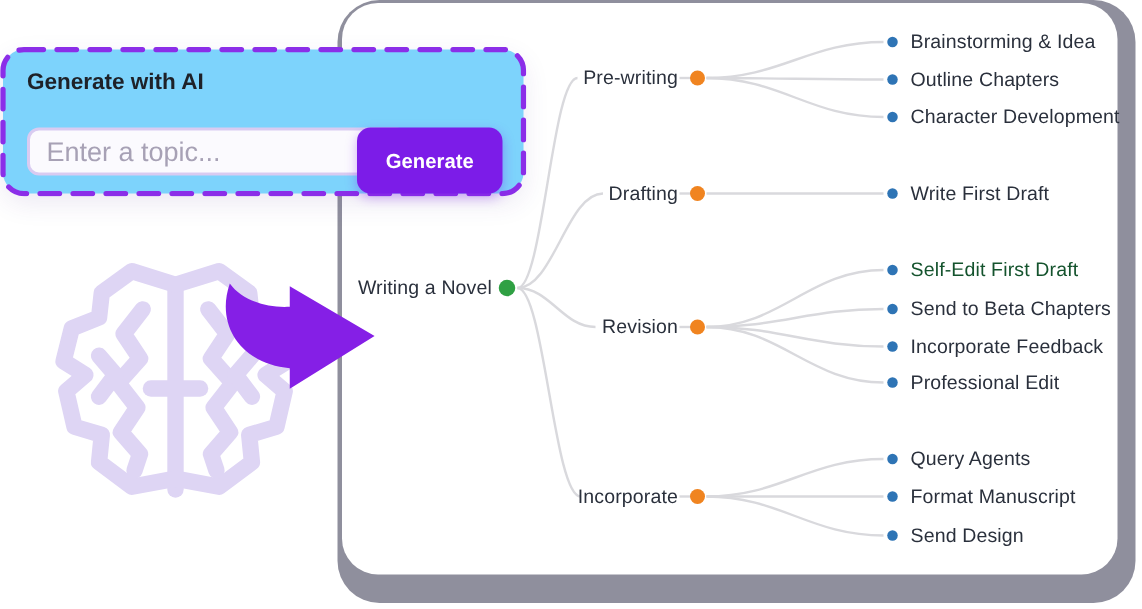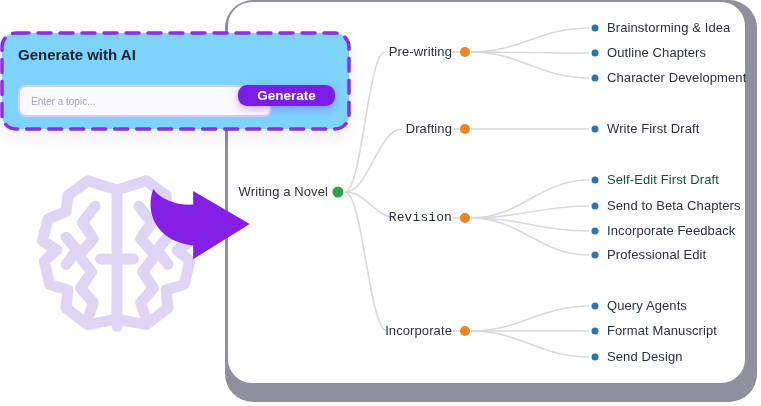--- a/index.html
+++ b/index.html
@@ -32,26 +32,26 @@
     box-shadow:0 6px 18px rgba(70,40,140,.10);
     z-index:30;
   }
   .panel-border{position:absolute;left:-2px;top:-2px;width:351px;height:100px;pointer-events:none;}
   .panel-title{
     position:absolute;left:16px;top:13px;font-size:15px;font-weight:700;color:#1E2128;
   }
   .topic-input{
     position:absolute;left:16px;top:52px;width:254px;height:32px;
     box-sizing:border-box;background:#FBFAFE;border:2px solid #D9CBF1;border-radius:8px;
-    padding:0 11px;font-size:10px;color:#3A3547;outline:none;
+    padding:0 11px;font-size:18px;color:#3A3547;outline:none;
     font-family:"Liberation Sans","DejaVu Sans",sans-serif;
   }
   .topic-input::placeholder{color:#A7A1B5;}
   .generate-button{
-    position:absolute;left:236px;top:52px;width:97px;height:21px;
+    position:absolute;left:236px;top:52px;width:97px;height:44px;
     background:#7C1CE8;border:none;border-radius:9px;
     color:#ffffff;font-size:13.5px;font-weight:700;cursor:pointer;
     font-family:"Liberation Sans","DejaVu Sans",sans-serif;
     box-shadow:0 3px 8px rgba(124,28,232,.35);
   }
   
   .brain-icon{position:absolute;left:26px;top:168px;width:182px;height:182px;z-index:5;}
   .arrow-icon{position:absolute;left:146px;top:186px;width:108px;height:78px;z-index:20;}
 </style>
 </head>
@@ -92,21 +92,21 @@
       <div class="mm-dot" style="left: 595px; top: 28px; width: 7px; height: 7px; background: rgb(46, 116, 181);"></div>
       <div class="mm-label left" style="left: 607px; top: 53px; color: rgb(42, 48, 60);">Outline Chapters</div>
       <div class="mm-dot" style="left: 595px; top: 53px; width: 7px; height: 7px; background: rgb(46, 116, 181);"></div>
       <div class="mm-label left" style="left: 607px; top: 78px; color: rgb(42, 48, 60);">Character Development</div>
       <div class="mm-dot" style="left: 595px; top: 78px; width: 7px; height: 7px; background: rgb(46, 116, 181);"></div>
       <div class="mm-dot" style="left: 465px; top: 52px; width: 10px; height: 10px; background: rgb(240, 132, 32);"></div>
       <div class="mm-label right" style="left: 452px; top: 129px; color: rgb(42, 48, 60);">Drafting</div>
       <div class="mm-label left" style="left: 607px; top: 129px; color: rgb(42, 48, 60);">Write First Draft</div>
       <div class="mm-dot" style="left: 595px; top: 129px; width: 7px; height: 7px; background: rgb(46, 116, 181);"></div>
       <div class="mm-dot" style="left: 465px; top: 129px; width: 10px; height: 10px; background: rgb(240, 132, 32);"></div>
-      <div class="mm-label right" style="left: 452px; top: 218px; color: rgb(42, 48, 60); font-family: Liberation Mono, monospace;">Revision</div>
+      <div class="mm-label right" style="left: 452px; top: 218px; color: rgb(42, 48, 60);">Revision</div>
       <div class="mm-label left" style="left: 607px; top: 180px; color: #14532d;">Self-Edit First Draft</div>
       <div class="mm-dot" style="left: 595px; top: 180px; width: 7px; height: 7px; background: rgb(46, 116, 181);"></div>
       <div class="mm-label left" style="left: 607px; top: 206px; color: rgb(42, 48, 60);">Send to Beta Chapters</div>
       <div class="mm-dot" style="left: 595px; top: 206px; width: 7px; height: 7px; background: rgb(46, 116, 181);"></div>
       <div class="mm-label left" style="left: 607px; top: 231px; color: rgb(42, 48, 60);">Incorporate Feedback</div>
       <div class="mm-dot" style="left: 595px; top: 231px; width: 7px; height: 7px; background: rgb(46, 116, 181);"></div>
       <div class="mm-label left" style="left: 607px; top: 255px; color: rgb(42, 48, 60);">Professional Edit</div>
       <div class="mm-dot" style="left: 595px; top: 255px; width: 7px; height: 7px; background: rgb(46, 116, 181);"></div>
       <div class="mm-dot" style="left: 465px; top: 218px; width: 10px; height: 10px; background: rgb(240, 132, 32);"></div>
       <div class="mm-label right" style="left: 452px; top: 331px; color: rgb(42, 48, 60);">Incorporate</div>

